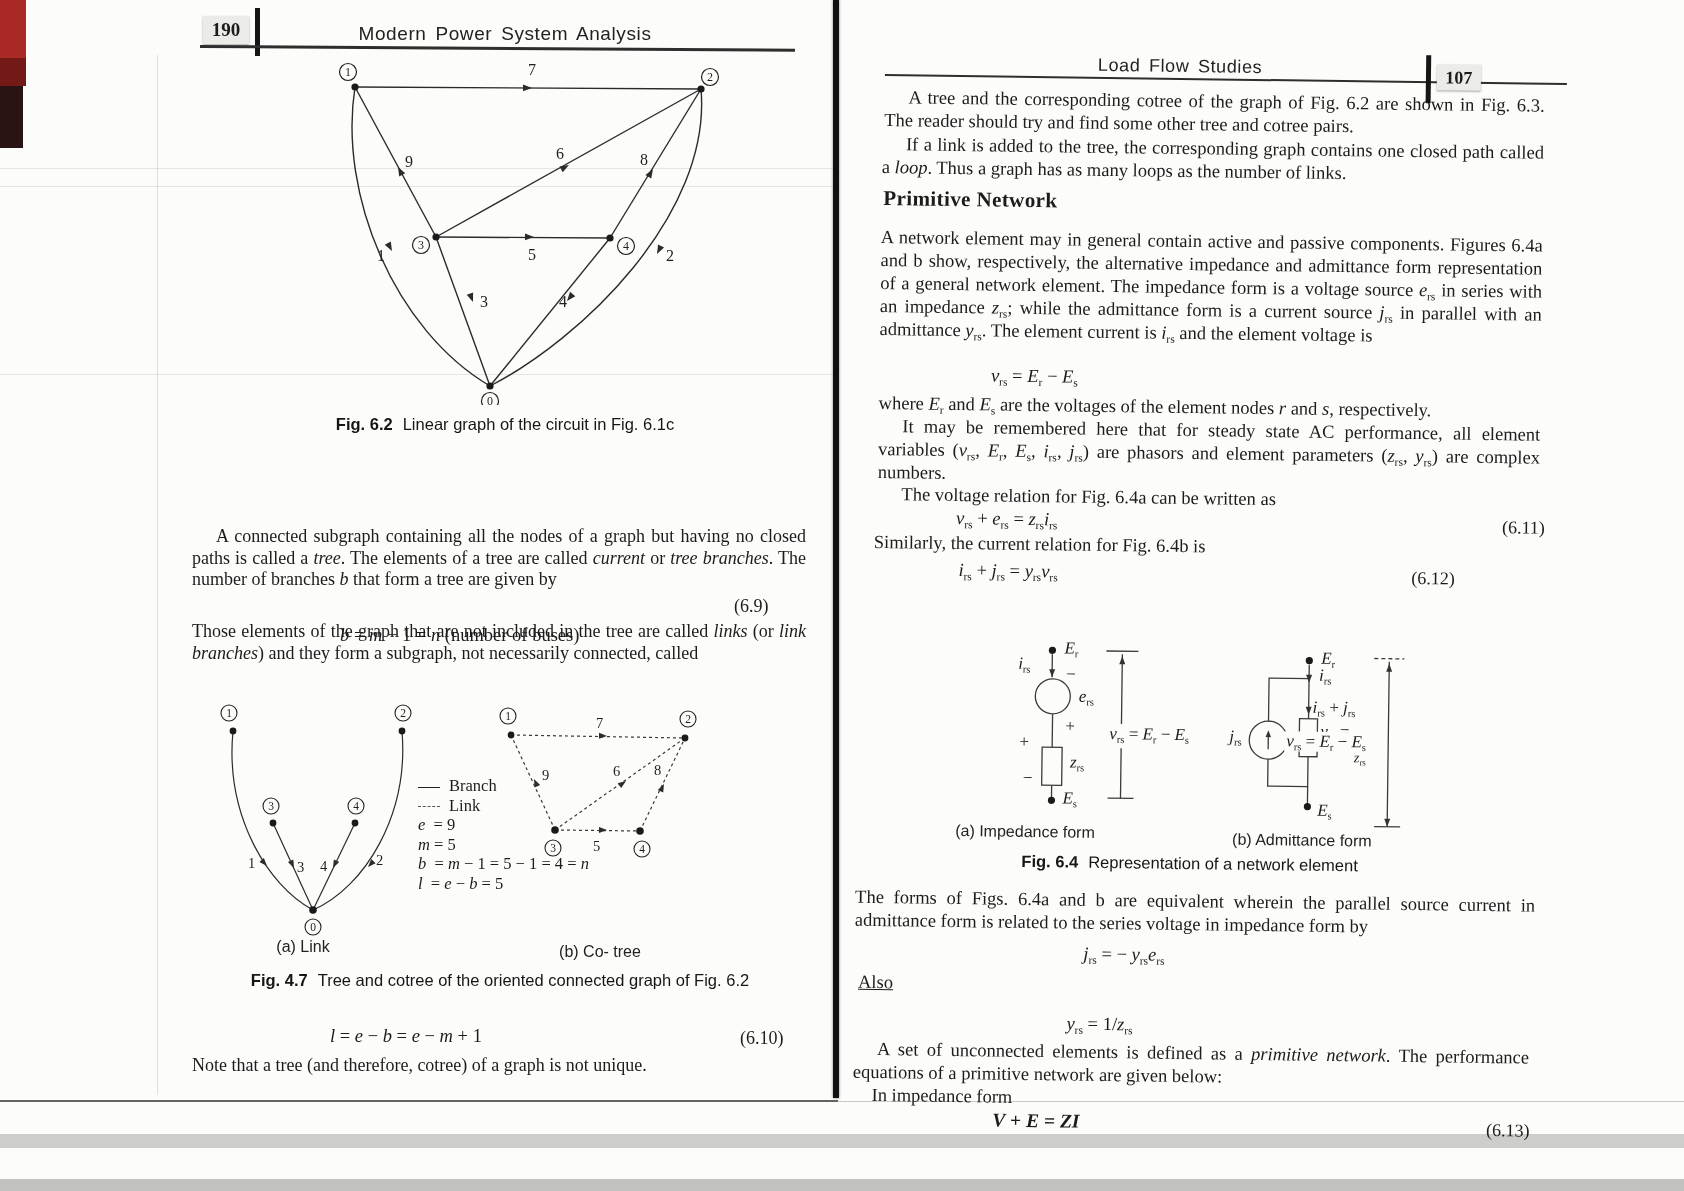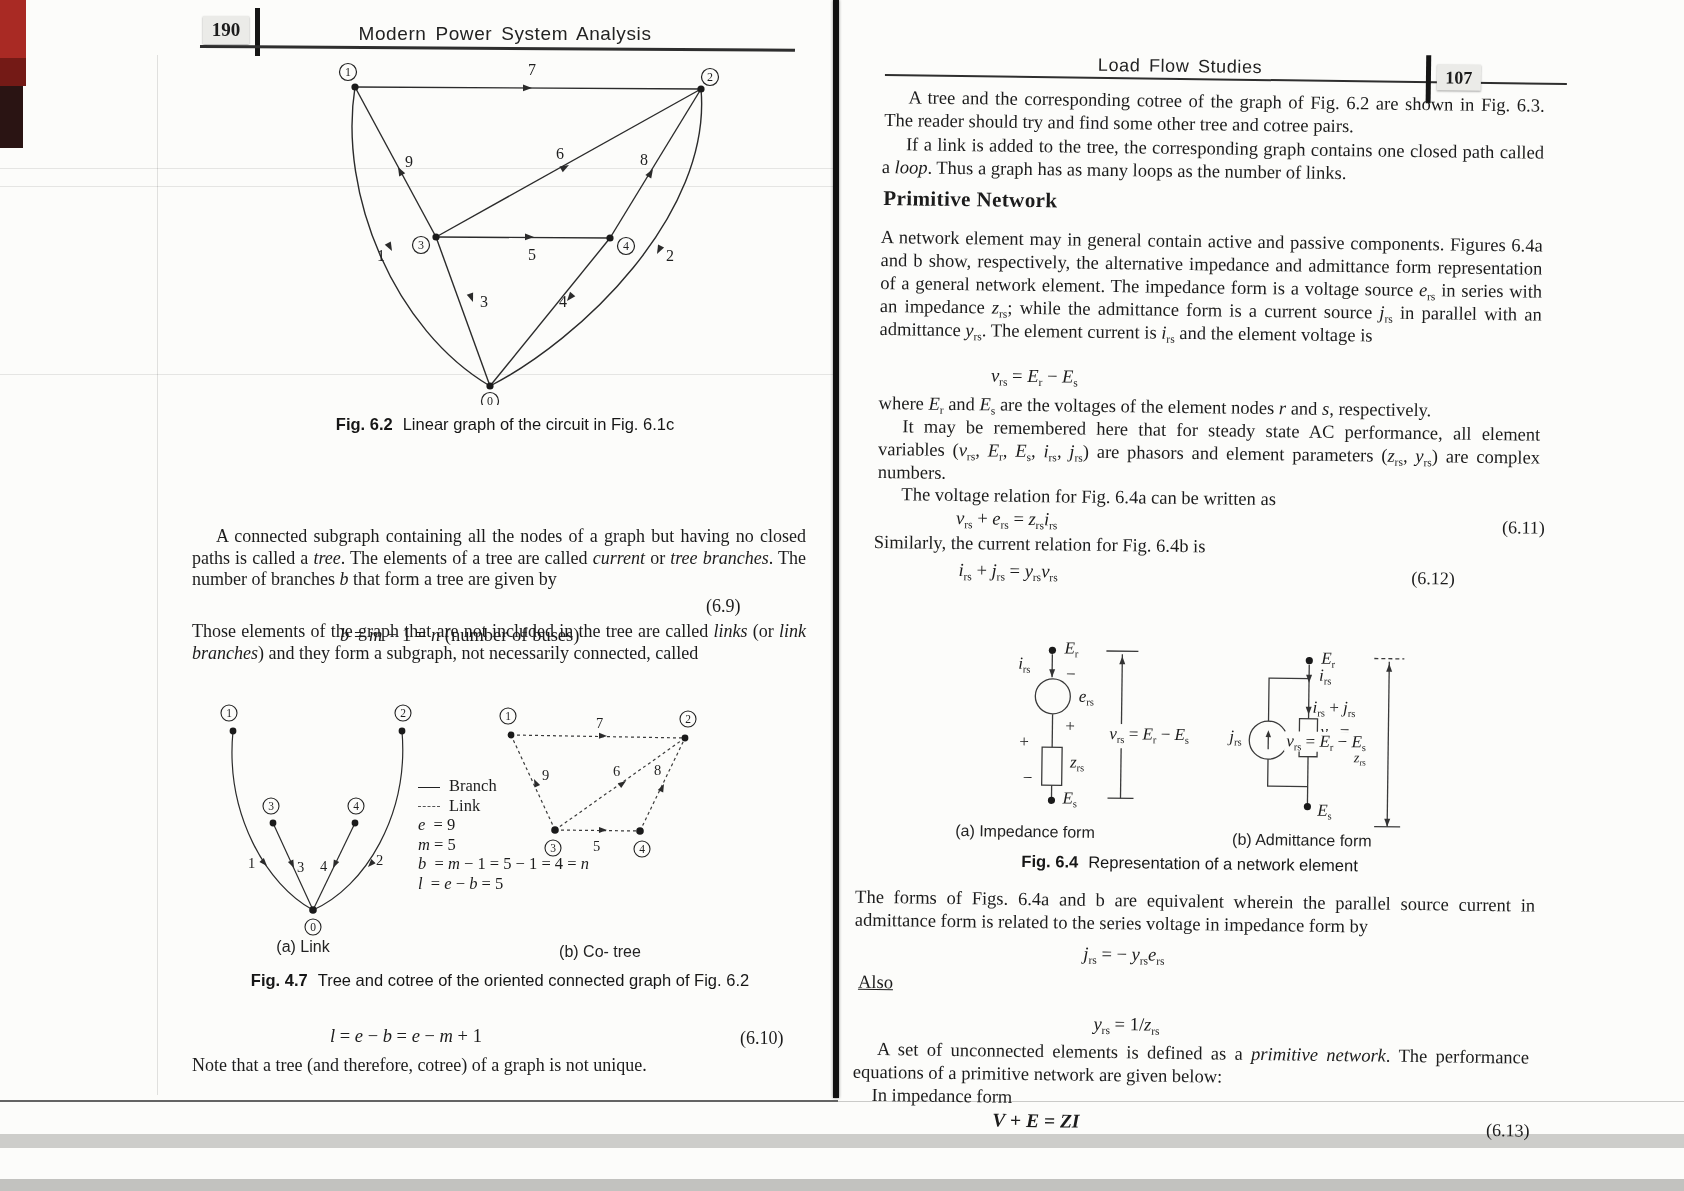--- a/index.html
+++ b/index.html
@@ -121,21 +121,21 @@
     </svg>
 
     <div class="abs caption" style="left:255px;top:415px;width:500px;">
       <span class="tag">Fig. 6.2</span><span>Linear graph of the circuit in Fig. 6.1c</span>
     </div>
 
 
     <div class="abs body-text indent" style="left:192px;top:526px;width:614px;">A connected subgraph containing all the nodes of a graph but having no closed paths is called a <i>tree</i>. The elements of a tree are called <i>current</i> or <i>tree branches</i>. The number of branches <i>b</i> that form a tree are given by</div>
 
     <div class="abs eq" style="left:340px;top:625px;"><i>b</i> = <i>m</i> − 1 = <i>n</i> (number of buses)</div>
-    <div class="abs eqnum" style="left:706px;top:596px;">(6.9)</div>
+    <div class="abs eqnum" style="left:734px;top:596px;">(6.9)</div>
 
     <div class="abs body-text" style="left:192px;top:621px;width:614px;">Those elements of the graph that are not included in the tree are called <i>links</i> (or <i>link branches</i>) and they form a subgraph, not necessarily connected, called</div>
 
     <svg class="abs" style="left:185px;top:695px;" width="640" height="250" viewBox="0 0 640 250">
 
       <g stroke="#2b2b2b" stroke-width="1.2" fill="none">
         <path d="M48,36 C40,120 82,190 128,215"></path>
         <path d="M88,128 L128,215"></path>
         <path d="M170,128 L128,215"></path>
         <path d="M217,36 C224,120 180,192 128,215"></path>
@@ -353,21 +353,21 @@
     <div class="abs caption" style="left:140px;top:850px;width:420px;">
       <span class="tag">Fig. 6.4</span><span>Representation of a network element</span>
     </div>
 
     <div class="abs rp-text" style="left:16px;top:886px;width:680px;">The forms of Figs. 6.4a and b are equivalent wherein the parallel source current in admittance form is related to the series voltage in impedance form by</div>
 
     <div class="abs eq" style="left:245px;top:941px;"><i>j</i><sub>rs</sub> = − <i>y</i><sub>rs</sub><i>e</i><sub>rs</sub></div>
 
     <div class="abs rp-text" style="left:20px;top:971px;text-decoration:underline;">Also</div>
 
-    <div class="abs eq" style="left:256px;top:1011px;"><i>y</i><sub>rs</sub> = 1/<i>z</i><sub>rs</sub></div>
+    <div class="abs eq" style="left:229px;top:1011px;"><i>y</i><sub>rs</sub> = 1/<i>z</i><sub>rs</sub></div>
 
     <div class="abs rp-text indent" style="left:16px;top:1038px;width:676px;">A set of unconnected elements is defined as a <i>primitive network</i>. The performance equations of a primitive network are given below:</div>
 
     <div class="abs rp-text" style="left:35px;top:1084px;">In impedance form</div>
 
     <div class="abs eq" style="left:156px;top:1108px;font-size:19.5px;"><b><i>V</i> + <i>E</i> = <i>ZI</i></b></div>
     <div class="abs eqnum" style="left:650px;top:1112px;">(6.13)</div>
   </div>
 
 </div>

